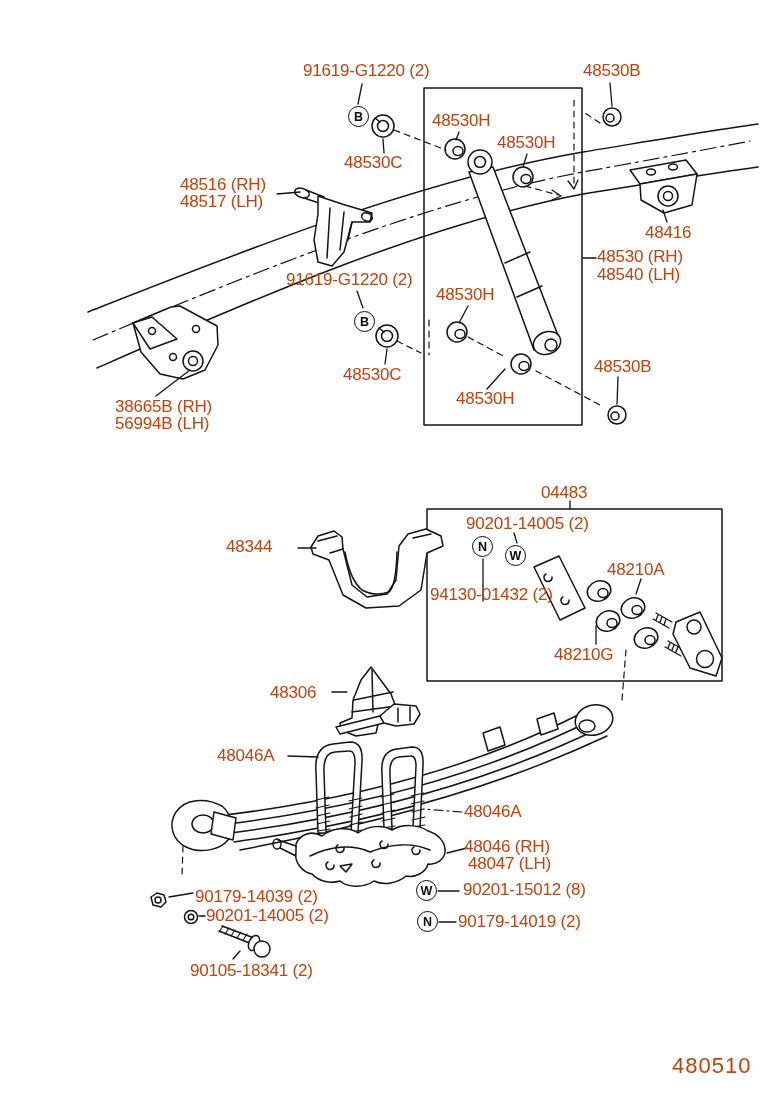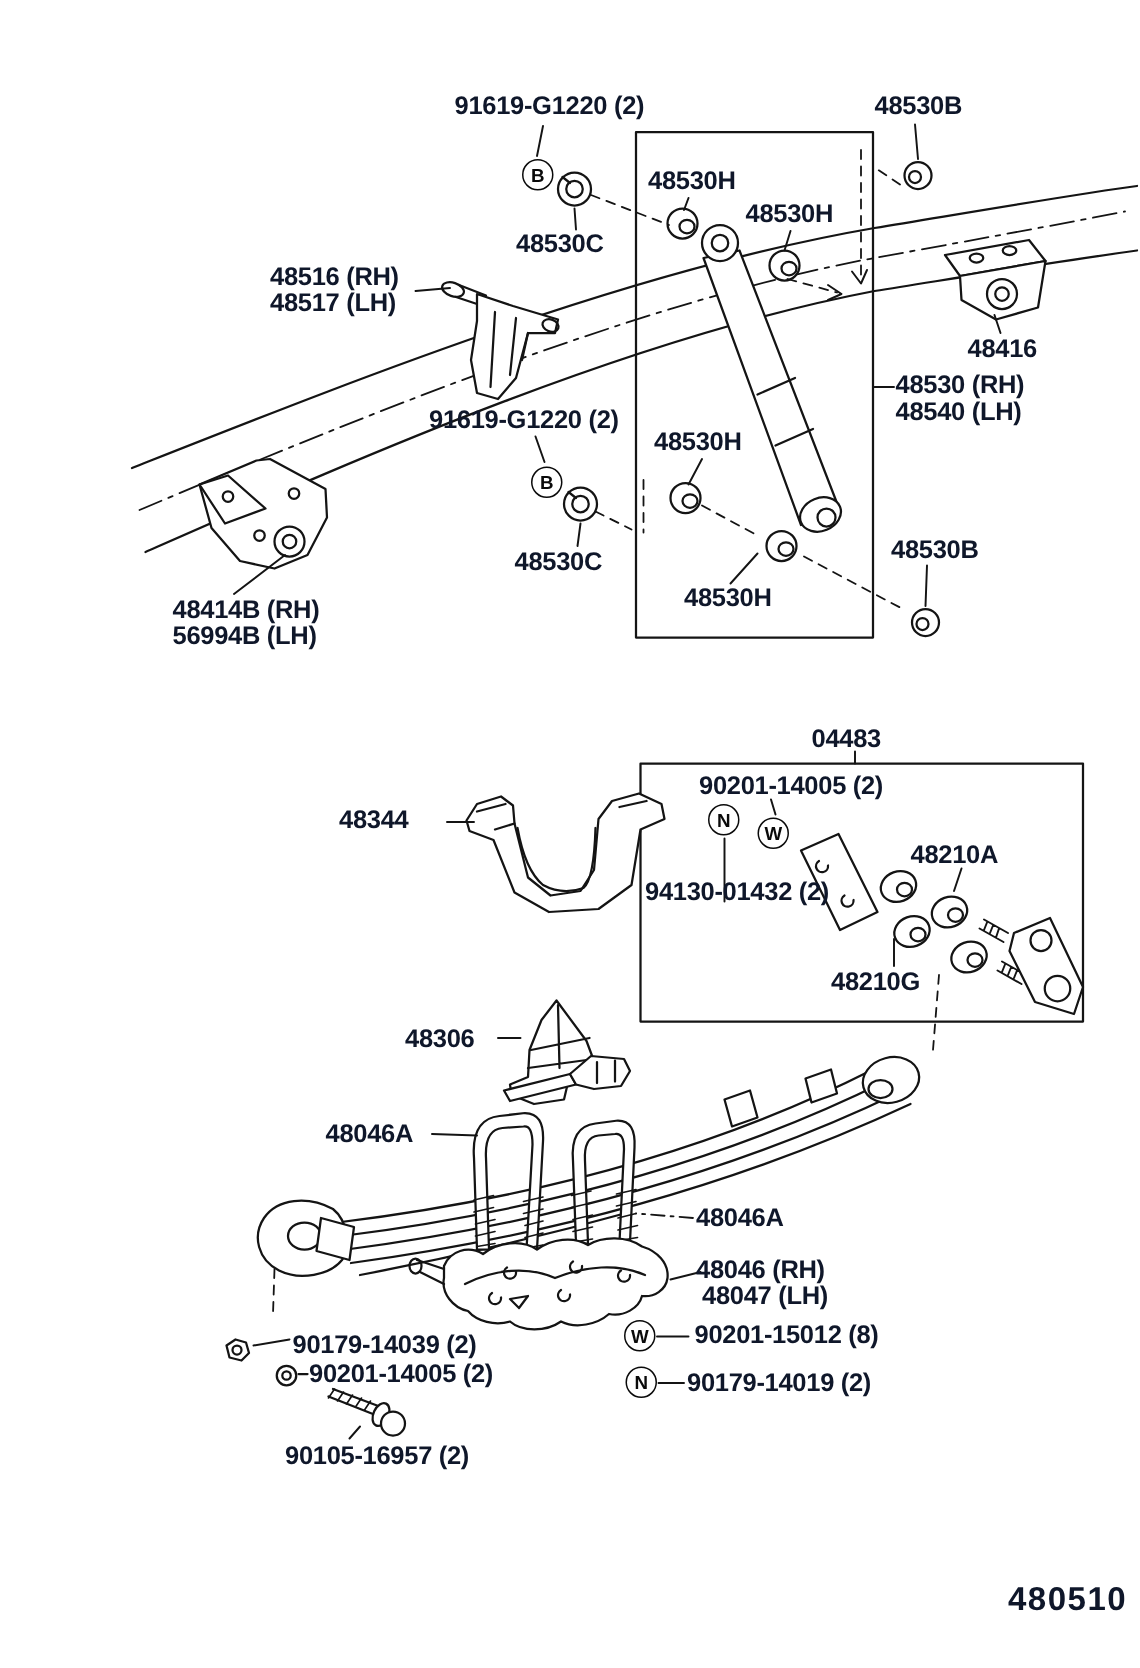--- a/index.html
+++ b/index.html
@@ -2,22 +2,22 @@
 <html><head>
 <meta charset="utf-8">
 <style>
   html,body{margin:0;padding:0;background:#e8e8e8;}
   .canvas{
     position:relative;width:760px;height:1112px;background:#ffffff;
     font-family:"Liberation Sans",sans-serif;overflow:hidden;margin:0 auto;
   }
   .canvas svg{position:absolute;left:0;top:0;}
   .lbl{
-    position:absolute;font-weight:700;font-size:17px;line-height:18px;
-    color:#0f172a;white-space:nowrap;letter-spacing:-0.2px;
+    position:absolute;font-weight:400;font-size:17px;line-height:18px;
+    color:#c2410c;white-space:nowrap;letter-spacing:-0.2px;
   }
   .sym{
     position:absolute;width:21px;height:21px;box-sizing:border-box;
     border:1.7px solid #0a0a0a;border-radius:50%;background:#fff;
     font-weight:700;font-size:12.5px;color:#0a0a0a;
     display:flex;align-items:center;justify-content:center;z-index:3;
   }
   .code{font-size:22px;letter-spacing:1px;}
 </style>
 </head>
@@ -220,38 +220,38 @@
 <div class="lbl" style="left:180px;top:176px">48516 (RH)</div>
 <div class="lbl" style="left:180px;top:193px">48517 (LH)</div>
 <div class="lbl" style="left:645px;top:224px">48416</div>
 <div class="lbl" style="left:597px;top:248px">48530 (RH)</div>
 <div class="lbl" style="left:597px;top:266px">48540 (LH)</div>
 <div class="lbl" style="left:286px;top:271px">91619-G1220 (2)</div>
 <div class="lbl" style="left:436px;top:286px">48530H</div>
 <div class="lbl" style="left:343px;top:366px">48530C</div>
 <div class="lbl" style="left:594px;top:358px">48530B</div>
 <div class="lbl" style="left:456px;top:390px">48530H</div>
-<div class="lbl" style="left:115px;top:398px">48414B (RH)</div>
+<div class="lbl" style="left:115px;top:398px">38665B (RH)</div>
 <div class="lbl" style="left:115px;top:415px">56994B (LH)</div>
 <div class="lbl" style="left:541px;top:484px">04483</div>
 <div class="lbl" style="left:466px;top:515px">90201-14005 (2)</div>
 <div class="lbl" style="left:226px;top:538px">48344</div>
 <div class="lbl" style="left:607px;top:561px">48210A</div>
 <div class="lbl" style="left:430px;top:586px">94130-01432 (2)</div>
 <div class="lbl" style="left:554px;top:646px">48210G</div>
 <div class="lbl" style="left:270px;top:684px">48306</div>
 <div class="lbl" style="left:217px;top:747px">48046A</div>
 <div class="lbl" style="left:464px;top:803px">48046A</div>
 <div class="lbl" style="left:464px;top:838px">48046 (RH)</div>
 <div class="lbl" style="left:468px;top:855px">48047 (LH)</div>
 <div class="lbl" style="left:195px;top:888px">90179-14039 (2)</div>
 <div class="lbl" style="left:206px;top:907px">90201-14005 (2)</div>
 <div class="lbl" style="left:463px;top:881px">90201-15012 (8)</div>
 <div class="lbl" style="left:458px;top:913px">90179-14019 (2)</div>
-<div class="lbl" style="left:190px;top:962px">90105-16957 (2)</div>
+<div class="lbl" style="left:190px;top:962px">90105-18341 (2)</div>
 <div class="lbl code" style="left:672px;top:1057px">480510</div>
 
 <div class="sym" style="left:348px;top:106px">B</div>
 <div class="sym" style="left:354px;top:311px">B</div>
 <div class="sym" style="left:472px;top:536px">N</div>
 <div class="sym" style="left:505px;top:545px">W</div>
 <div class="sym" style="left:416px;top:880px">W</div>
 <div class="sym" style="left:417px;top:911px">N</div>
 
 </div>

